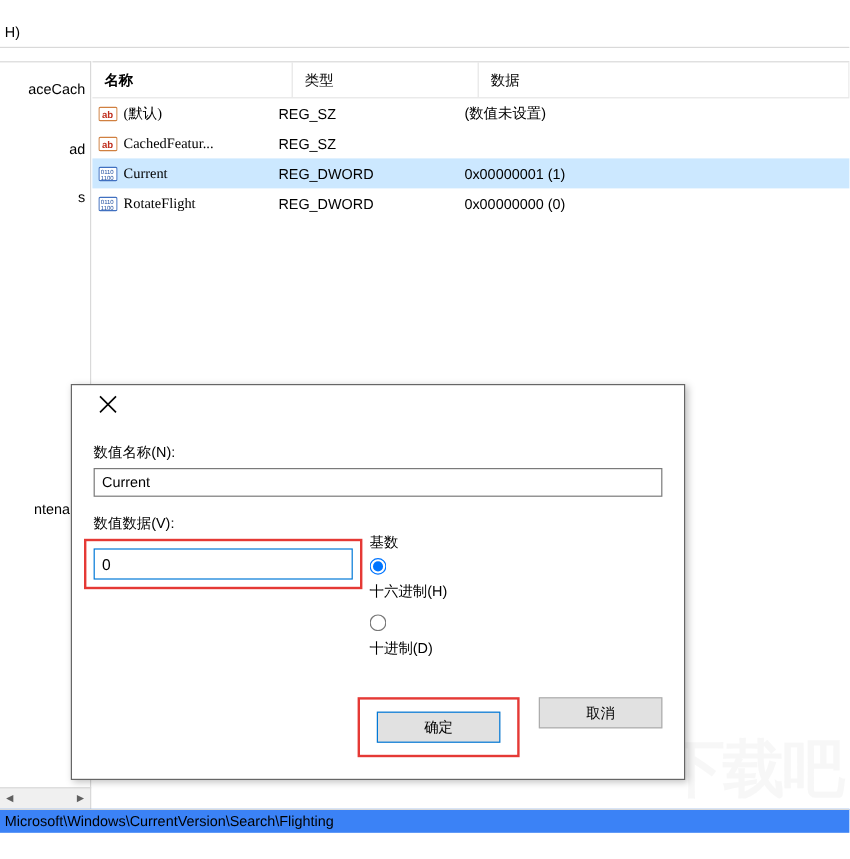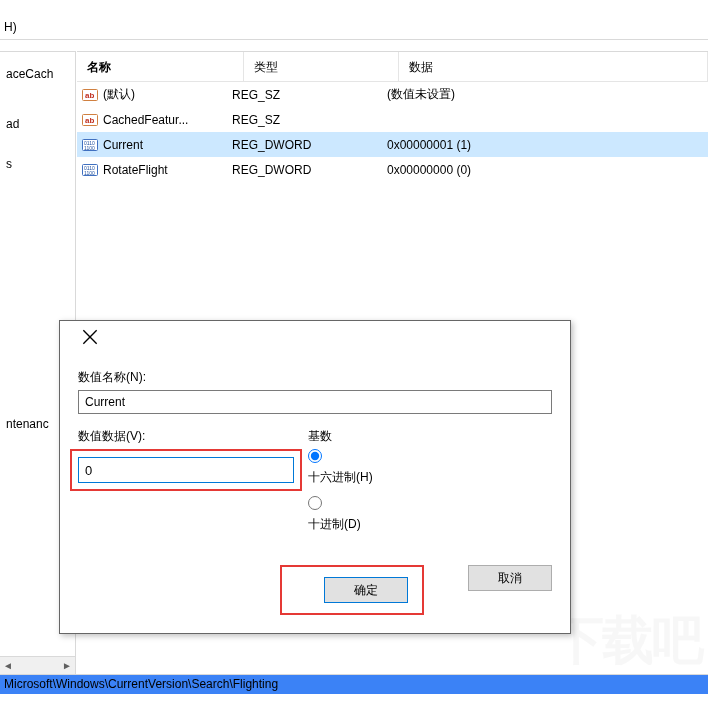--- a/index.html
+++ b/index.html
@@ -2,63 +2,63 @@
 <html><head>
 <meta charset="utf-8">
 <style>
 * { box-sizing: border-box; margin: 0; padding: 0; }
 body { font-family: "Segoe UI", "Microsoft YaHei", Tahoma, sans-serif; font-size: 12px; background: #fff; width: 708px; height: 716px; position: relative; overflow: hidden; color: #000; }
 
 .topbar { position: absolute; top: 0; left: 0; right: 0; height: 40px; border-bottom: 1px solid #d9d9d9; }
 .topbar .menukey { position: absolute; left: 4px; top: 20px; font-size: 12px; }
 
 .leftpane { position: absolute; left: 0; top: 51px; width: 76px; bottom: 60px; border-top: 1px solid #d9d9d9; border-right: 1px solid #d9d9d9; background: #fff; overflow: hidden; }
-.leftpane .tree-item { padding: 3px 4px 3px 6px; white-space: nowrap; font-size: 12px; color: #000; }
+.leftpane .tree-item { padding: 3px 4px 3px 6px; white-space: nowrap; font-size: 12px; color: #000; text-align: right; }
 
 .left-scroll { position: absolute; left: 0; bottom: 42px; width: 76px; height: 18px; border-top: 1px solid #d9d9d9; border-right: 1px solid #d9d9d9; background: #f0f0f0; display: flex; justify-content: space-between; align-items: center; }
 .left-scroll .arrow { width: 16px; text-align: center; color: #606060; font-size: 10px; }
 
 .rightpane { position: absolute; left: 77px; right: 0; top: 51px; bottom: 42px; border-top: 1px solid #d9d9d9; background: #fff; }
 .list-header { display: flex; border-bottom: 1px solid #e5e5e5; }
 .list-header .col { padding: 7px 10px 5px 10px; border-right: 1px solid #e5e5e5; font-size: 12px; color: #000; }
 .col-name { width: 167px; font-weight: bold; }
 .col-type { width: 155px; }
 .col-data { flex: 1; }
 
 .list-row { display: flex; align-items: center; height: 25px; }
 .list-row.selected { background: #cce8ff; }
 .list-row .icon-cell { width: 26px; display: flex; justify-content: center; }
-.list-row .name-cell { width: 129px; white-space: nowrap; overflow: hidden; }
+.list-row .name-cell { width: 129px; white-space: nowrap; overflow: hidden; font-family: Liberation Serif, serif; }
 .list-row .type-cell { width: 155px; }
 .list-row .data-cell { flex: 1; }
 
 .statusbar { position: absolute; left: 0; right: 0; bottom: 22px; height: 20px; border-top: 1px solid #d9d9d9; padding: 2px 4px; font-size: 12px; background: #3b82f6; }
 
 
 .dialog { position: absolute; left: 59px; top: 320px; width: 512px; background: #fff; border: 1px solid #666; box-shadow: 2px 2px 6px rgba(0,0,0,0.25); }
 .dlg-title { display: flex; justify-content: space-between; align-items: center; height: 32px; padding: 0 2px 0 10px; }
 .dlg-title-text { font-size: 12px; }
 .dlg-close { width: 40px; height: 28px; display: flex; align-items: center; justify-content: center; font-size: 14px; cursor: default; }
 .dlg-body { padding: 16px 18px 18px 18px; }
 .field-row { margin-bottom: 14px; }
 .field-label { font-size: 12px; margin-bottom: 4px; display: block; }
 .name-display { border: 1px solid #7a7a7a; background: #fff; padding: 4px 6px; height: 24px; font-size: 12px; width: 100%; }
 
 .value-base-row { display: flex; gap: 12px; align-items: flex-start; }
 .value-col { width: 218px; }
 .value-input { border: 1px solid #0078d7; background: #fff; height: 26px; width: 100%; padding: 2px 6px; font-size: 13px; outline: none; font-family: inherit; }
 .red-box-a { border: 2px solid #e53935; padding: 6px; margin: 2px 0 0 -8px; width: 232px; }
 
-.base-col { flex: 1; }
+.base-col { flex: 1; margin-top: 16px; }
 .radio-row { display: flex; align-items: flex-start; gap: 6px; margin: 4px 0 8px 0; font-size: 12px; flex-direction: column; }
 .radio-row input { width: 14px; height: 14px; }
 .base-plain .radio-row { margin: 2px 0 10px 0; }
 
 .button-row { display: flex; justify-content: flex-end; gap: 16px; margin-top: 22px; }
-.btn { width: 84px; height: 26px; border: 1px solid #adadad; background: #e1e1e1; font-size: 12px; font-family: inherit; cursor: default; display: inline-flex; align-items: center; justify-content: center; margin-left: 28px; }
+.btn { width: 103px; height: 26px; border: 1px solid #adadad; background: #e1e1e1; font-size: 12px; font-family: inherit; cursor: default; display: inline-flex; align-items: center; justify-content: center; }
 .btn.primary { border: 1px solid #0078d7; }
 .red-box-b { border: 2px solid #e53935; padding: 10px 14px; display: inline-flex; }
 
 
 .watermark { position: absolute; right: 6px; bottom: 40px; font-size: 52px; font-weight: 700; color: #f0f0f0; letter-spacing: -2px; pointer-events: none; z-index: -0; opacity: 0.5; }
 
 
 .reg-icon { width: 16px; height: 16px; }
 </style>
 </head>

